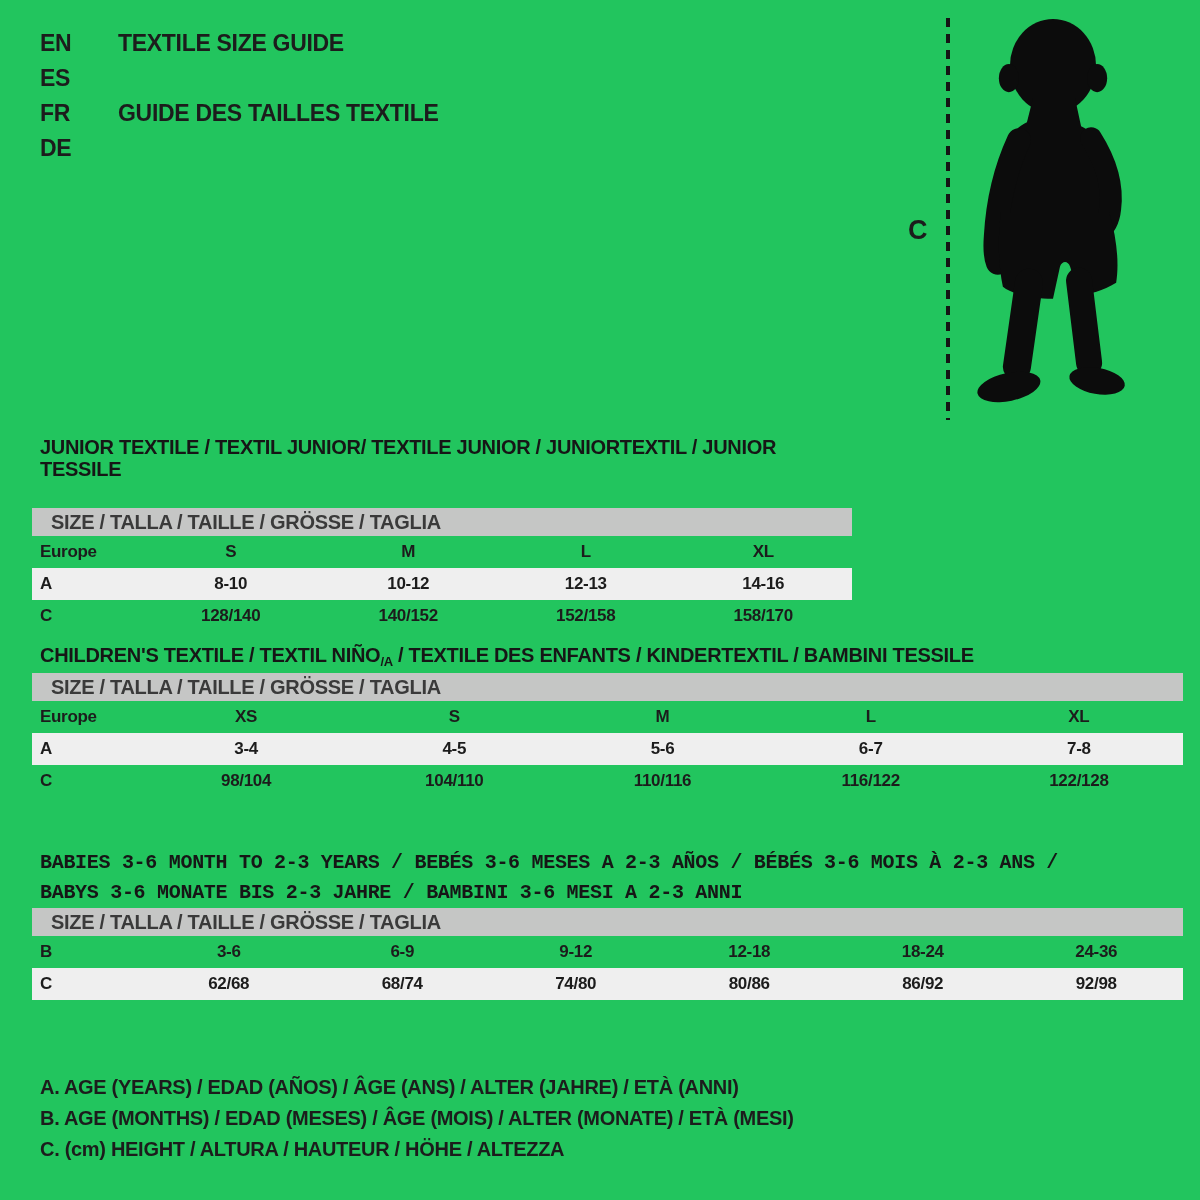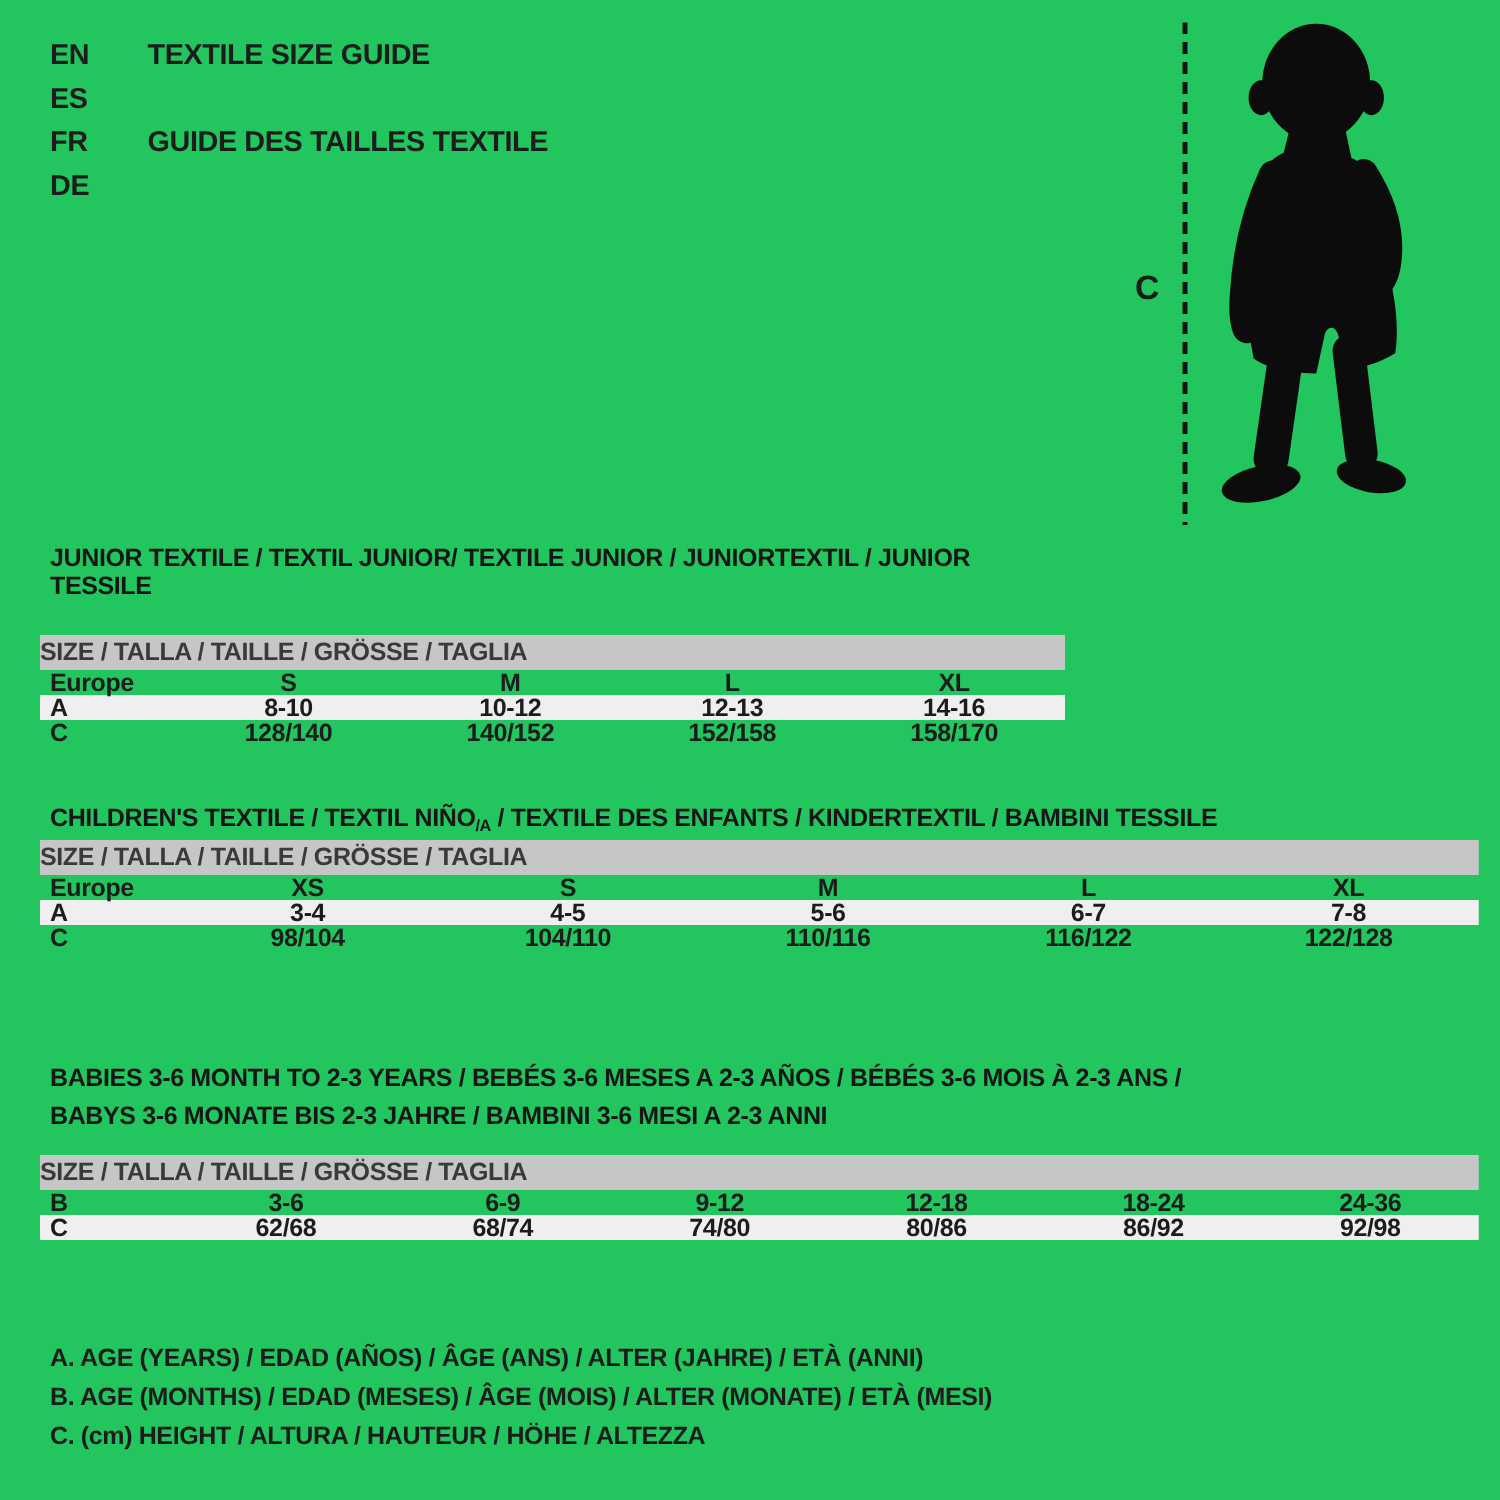--- a/index.html
+++ b/index.html
@@ -21,29 +21,29 @@
   .figure svg{position:absolute;left:64px;top:2px;width:176px;height:406px;}
   
   .section{position:absolute;}
   .sec-junior{left:32px;top:436px;width:820px;}
   .sec-children{left:32px;top:644px;width:1151px;}
   .sec-babies{left:32px;top:848px;width:1151px;}
   .sec-title{font-size:20px;letter-spacing:-0.3px;line-height:22px;padding-left:8px;color:#161616;}
   .sec-babies .sec-title{line-height:30px;}
   .title-gap-junior{margin-bottom:28px;}
   .title-gap-children{}
-  .title-gap-babies{margin-bottom:16px;}
+  .title-gap-babies{font-family:Liberation Mono, monospace;}
   .sub{font-size:13px;vertical-align:-4px;}
   .size-bar{
     height:28px;display:flex;align-items:center;background:var(--header-bar,#c5c6c5);
-    color:#3a3a3a;font-size:20px;letter-spacing:-0.3px;padding-left:0;
+    color:#3a3a3a;font-size:20px;letter-spacing:-0.3px;padding-left:19px;
   }
   .trow{
     display:grid;grid-template-columns:110px repeat(var(--cols),1fr);
-    height:20px;align-items:center;font-size:20px;letter-spacing:-0.3px;
+    height:32px;align-items:center;font-size:17px;letter-spacing:-0.3px;
   }
   .trow.shaded{background:var(--row-shaded,#efefef);}
   .row-label{text-align:left;padding-left:8px;}
   .cell{text-align:center;}
   
   .notes{position:absolute;left:40px;top:1072px;}
   .note-line{font-size:20px;line-height:31px;letter-spacing:-0.3px;}
 </style>
 </head>
 <body>

